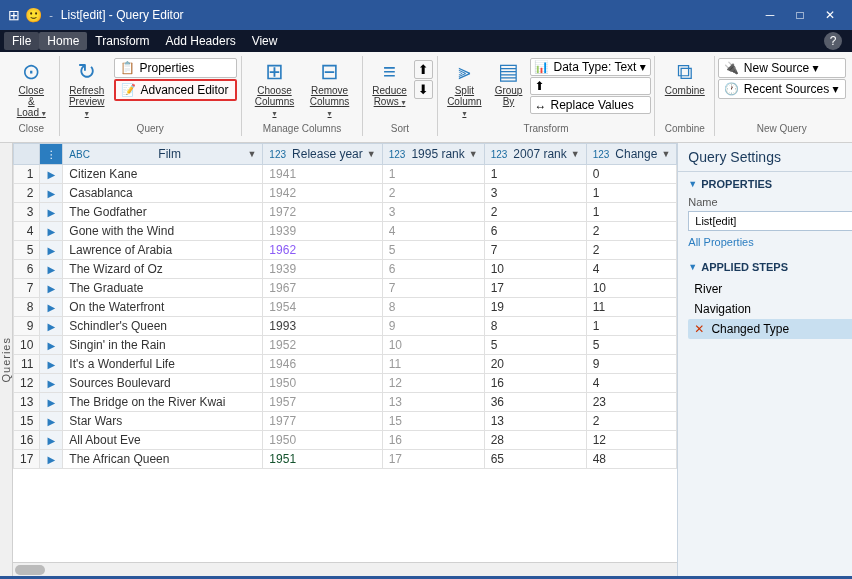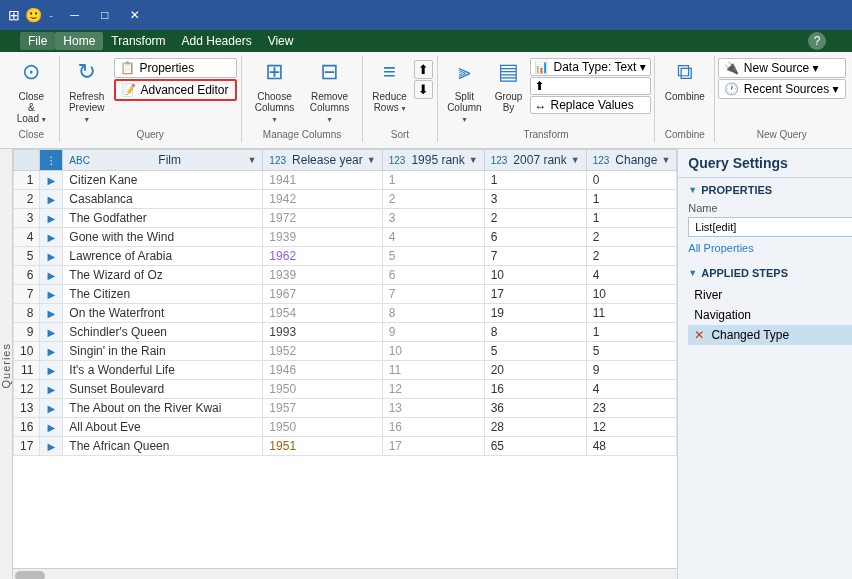--- a/index.html
+++ b/index.html
@@ -22,25 +22,25 @@
       background: transparent;
       border: none;
       color: white;
       cursor: pointer;
       font-size: 12px;
       display: flex; align-items: center; justify-content: center;
     }
 
     
     .menu-bar {
-      background: #14532d;
+      background: #0f172a;
       height: 22px;
       display: flex;
       align-items: center;
-      padding: 0 20px;
+      padding: 0 4px;
     }
     .menu-item {
       color: white;
       padding: 2px 8px;
       cursor: pointer;
       font-size: 12px;
       border-radius: 2px;
     }
     .menu-item:hover, .menu-item.active { background: rgba(255,255,255,0.2); }
 
@@ -81,21 +81,21 @@
       flex-direction: column;
       align-items: center;
       padding: 2px 4px;
       cursor: pointer;
       border-radius: 2px;
       border: 1px solid transparent;
       background: transparent;
       min-width: 36px;
     }
     .ribbon-btn .icon { font-size: 18px; line-height: 1; }
-    .ribbon-btn .label { font-size: 10px; text-align: center; margin-top: 8px; color: #333; }
+    .ribbon-btn .label { font-size: 10px; text-align: center; margin-top: 2px; color: #333; text-decoration: underline; }
     .ribbon-btn-small {
       display: flex;
       align-items: center;
       gap: 4px;
       padding: 2px 6px;
       cursor: pointer;
       border-radius: 2px;
       border: 1px solid transparent;
       background: transparent;
       white-space: nowrap;
@@ -212,21 +212,21 @@
     .qs-header {
       display: flex;
       align-items: center;
       justify-content: space-between;
       padding: 6px 10px;
       background: #f0f4f8;
       border-bottom: 1px solid #c8d4e0;
     }
     .qs-title {
       font-size: 14px;
-      font-weight: bold;
+      font-weight: normal;
       color: #1a3a5c;
     }
     .qs-section {
       padding: 6px 10px;
     }
     .qs-section-title {
       font-size: 11px;
       font-weight: bold;
       color: #1a3a5c;
       margin-bottom: 6px;
@@ -286,20 +286,21 @@
 
     .table-wrapper { overflow: auto; flex: 1; }
   </style>
 </head>
 <body>
 
 <div class="title-bar">
   <span class="title-bar-icon">⊞</span>
   <span class="title-bar-icon">🙂</span>
   <span style="margin-right:8px;font-size:11px;color:rgba(255,255,255,0.7)">-</span>
+  <span class="title-bar-title">List[edit] - Query Editor</span>
   <div class="title-bar-controls">
     <button class="title-bar-btn">─</button>
     <button class="title-bar-btn">□</button>
     <button class="title-bar-btn close">✕</button>
   </div>
 </div>
 
 <div class="menu-bar">
   <div class="menu-item active">File</div>
   <div class="menu-item" style="background:rgba(255,255,255,0.25)">Home</div>
@@ -531,21 +532,21 @@
       <td class="col-icon" style="font-size:10px;color:#2b7dc0;background:#f0f4f8;text-align:center">▶</td>
       <td>The Wizard of Oz</td>
       <td style="color:#999">1939</td>
       <td style="color:#999">6</td>
       <td>10</td>
       <td>4</td>
     </tr>
               <tr>
       <td class="row-num">7</td>
       <td class="col-icon" style="font-size:10px;color:#2b7dc0;background:#f0f4f8;text-align:center">▶</td>
-      <td>The Citizen</td>
+      <td>The Graduate</td>
       <td style="color:#999">1967</td>
       <td style="color:#999">7</td>
       <td>17</td>
       <td>10</td>
     </tr>
               <tr>
       <td class="row-num">8</td>
       <td class="col-icon" style="font-size:10px;color:#2b7dc0;background:#f0f4f8;text-align:center">▶</td>
       <td>On the Waterfront</td>
       <td style="color:#999">1954</td>
@@ -576,49 +577,58 @@
       <td class="col-icon" style="font-size:10px;color:#2b7dc0;background:#f0f4f8;text-align:center">▶</td>
       <td>It's a Wonderful Life</td>
       <td style="color:#999">1946</td>
       <td style="color:#999">11</td>
       <td>20</td>
       <td>9</td>
     </tr>
               <tr>
       <td class="row-num">12</td>
       <td class="col-icon" style="font-size:10px;color:#2b7dc0;background:#f0f4f8;text-align:center">▶</td>
-      <td>Sunset Boulevard</td>
+      <td>Sources Boulevard</td>
       <td style="color:#999">1950</td>
       <td style="color:#999">12</td>
       <td>16</td>
       <td>4</td>
     </tr>
               <tr>
       <td class="row-num">13</td>
       <td class="col-icon" style="font-size:10px;color:#2b7dc0;background:#f0f4f8;text-align:center">▶</td>
-      <td>The About on the River Kwai</td>
+      <td>The Bridge on the River Kwai</td>
       <td style="color:#999">1957</td>
       <td style="color:#999">13</td>
       <td>36</td>
       <td>23</td>
+    </tr>
+              <tr>
+      <td class="row-num">15</td>
+      <td class="col-icon" style="font-size:10px;color:#2b7dc0;background:#f0f4f8;text-align:center">▶</td>
+      <td>Star Wars</td>
+      <td style="color:#999">1977</td>
+      <td style="color:#999">15</td>
+      <td>13</td>
+      <td>2</td>
     </tr>
               <tr>
       <td class="row-num">16</td>
       <td class="col-icon" style="font-size:10px;color:#2b7dc0;background:#f0f4f8;text-align:center">▶</td>
       <td>All About Eve</td>
       <td style="color:#999">1950</td>
       <td style="color:#999">16</td>
       <td>28</td>
       <td>12</td>
     </tr>
               <tr>
       <td class="row-num">17</td>
       <td class="col-icon" style="font-size:10px;color:#2b7dc0;background:#f0f4f8;text-align:center">▶</td>
       <td>The African Queen</td>
-      <td style="color:#a16207">1951</td>
+      <td style="color:#14532d">1951</td>
       <td style="color:#999">17</td>
       <td>65</td>
       <td>48</td>
     </tr>
             </tbody>
         </table>
       </div>
 
       <div style="height:14px;background:#f0f0f0;border-top:1px solid #d0d0d0;display:flex;align-items:center;padding:0 2px">
         <div style="width:30px;height:10px;background:#bbb;border-radius:5px;cursor:pointer"></div>

